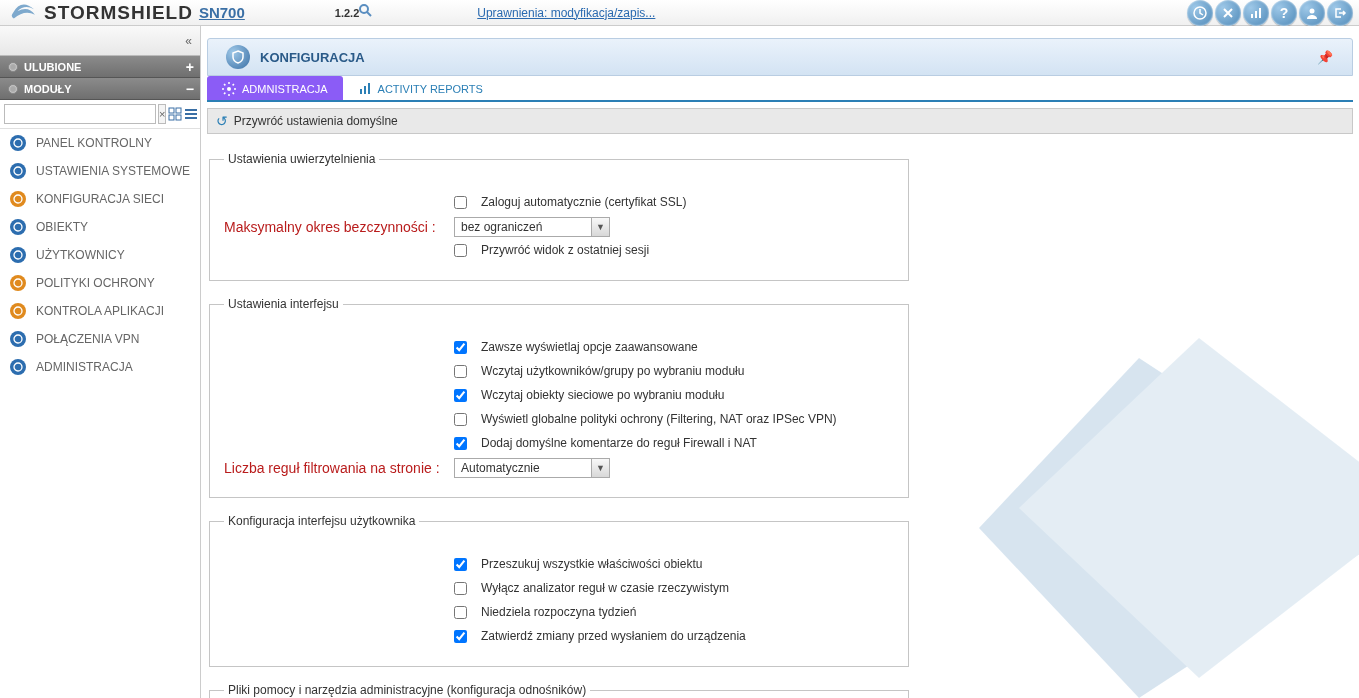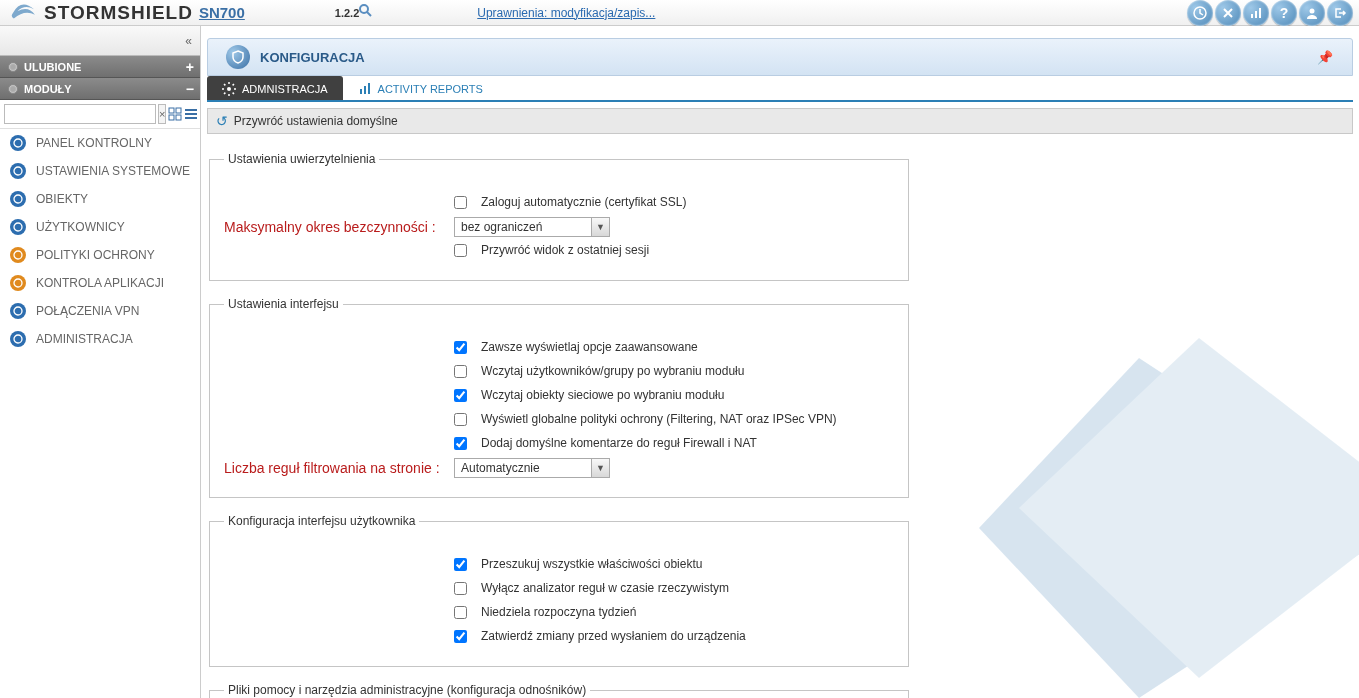--- a/index.html
+++ b/index.html
@@ -35,21 +35,21 @@
 .c-orange { background: #e08a1e; }
 .main { flex: 1; display: flex; flex-direction: column; overflow: hidden; background: #fff; position: relative; }
 .bg-deco { position: absolute; right: -80px; bottom: -80px; width: 500px; height: 500px; opacity: .3; pointer-events: none; }
 .title-bar { margin: 12px 6px 0 6px; padding: 6px 18px; background: linear-gradient(#eaf2fb,#d3e3f3); border: 1px solid #b9cde2; border-radius: 3px 3px 0 0; display: flex; align-items: center; }
 .title-bar .shield { width: 24px; height: 24px; border-radius: 50%; background: radial-gradient(circle at 30% 30%,#9ec8e8,#3a6fa5); margin-right: 10px; display: flex; align-items: center; justify-content: center; }
 .title-bar .shield svg { width: 14px; height: 14px; }
 .title-bar .ttxt { font-size: 13px; font-weight: bold; color: #2a5a88; }
 .title-bar .pin { margin-left: auto; color: #888; font-size: 13px; cursor: pointer; }
 .tabbar { margin: 0 6px; border-bottom: 2px solid #2b7fb5; display: flex; height: 26px; align-items: flex-end; }
 .tab { height: 24px; padding: 0 14px; display: flex; align-items: center; gap: 6px; font-size: 11px; cursor: pointer; border: 1px solid transparent; border-bottom: none; }
-.tab.active { background: #404040; color: #fff; border-radius: 3px 3px 0 0; }
+.tab.active { background: #8b5cf6; color: #fff; border-radius: 3px 3px 0 0; }
 .tab.inactive { color: #2b7fb5; }
 .tab .ticon { width: 14px; height: 14px; display: flex; align-items: center; justify-content: center; }
 .restore-bar { margin: 6px; padding: 4px 8px; background: #e9e9e9; border: 1px solid #c8c8c8; display: flex; align-items: center; gap: 6px; color: #333; }
 .restore-bar .ricon { color: #2b7fb5; font-size: 14px; display: inline-block; }
 .form-area { flex: 1; overflow-y: scroll; padding: 6px 20px 20px 8px; position: relative; }
 fieldset { border: 1px solid #c5c5c5; margin: 6px 0 16px 0; padding: 26px 30px 16px 14px; position: relative; width: 700px; }
 legend { padding: 0 4px; font-size: 12px; color: #333; position: relative; top: 0; }
 .frow { display: flex; align-items: center; min-height: 22px; margin-bottom: 2px; }
 .flabel { width: 230px; font-size: 14px; color: #b91c1c; }
 .fctrl { flex: 1; }
@@ -163,20 +163,28 @@
         </div>
         <div class="module-item">
           <span class="micon c-blue">
             <svg width="10" height="10" viewBox="0 0 10 10">
               <circle cx="5" cy="5" r="4" fill="none" stroke="#fff" stroke-width="1.3"></circle>
             </svg>
           </span>
           <span>USTAWIENIA SYSTEMOWE</span>
         </div>
         <div class="module-item">
+          <span class="micon c-orange">
+            <svg width="10" height="10" viewBox="0 0 10 10">
+              <circle cx="5" cy="5" r="4" fill="none" stroke="#fff" stroke-width="1.3"></circle>
+            </svg>
+          </span>
+          <span>KONFIGURACJA SIECI</span>
+        </div>
+        <div class="module-item">
           <span class="micon c-blue">
             <svg width="10" height="10" viewBox="0 0 10 10">
               <circle cx="5" cy="5" r="4" fill="none" stroke="#fff" stroke-width="1.3"></circle>
             </svg>
           </span>
           <span>OBIEKTY</span>
         </div>
         <div class="module-item">
           <span class="micon c-blue">
             <svg width="10" height="10" viewBox="0 0 10 10">

